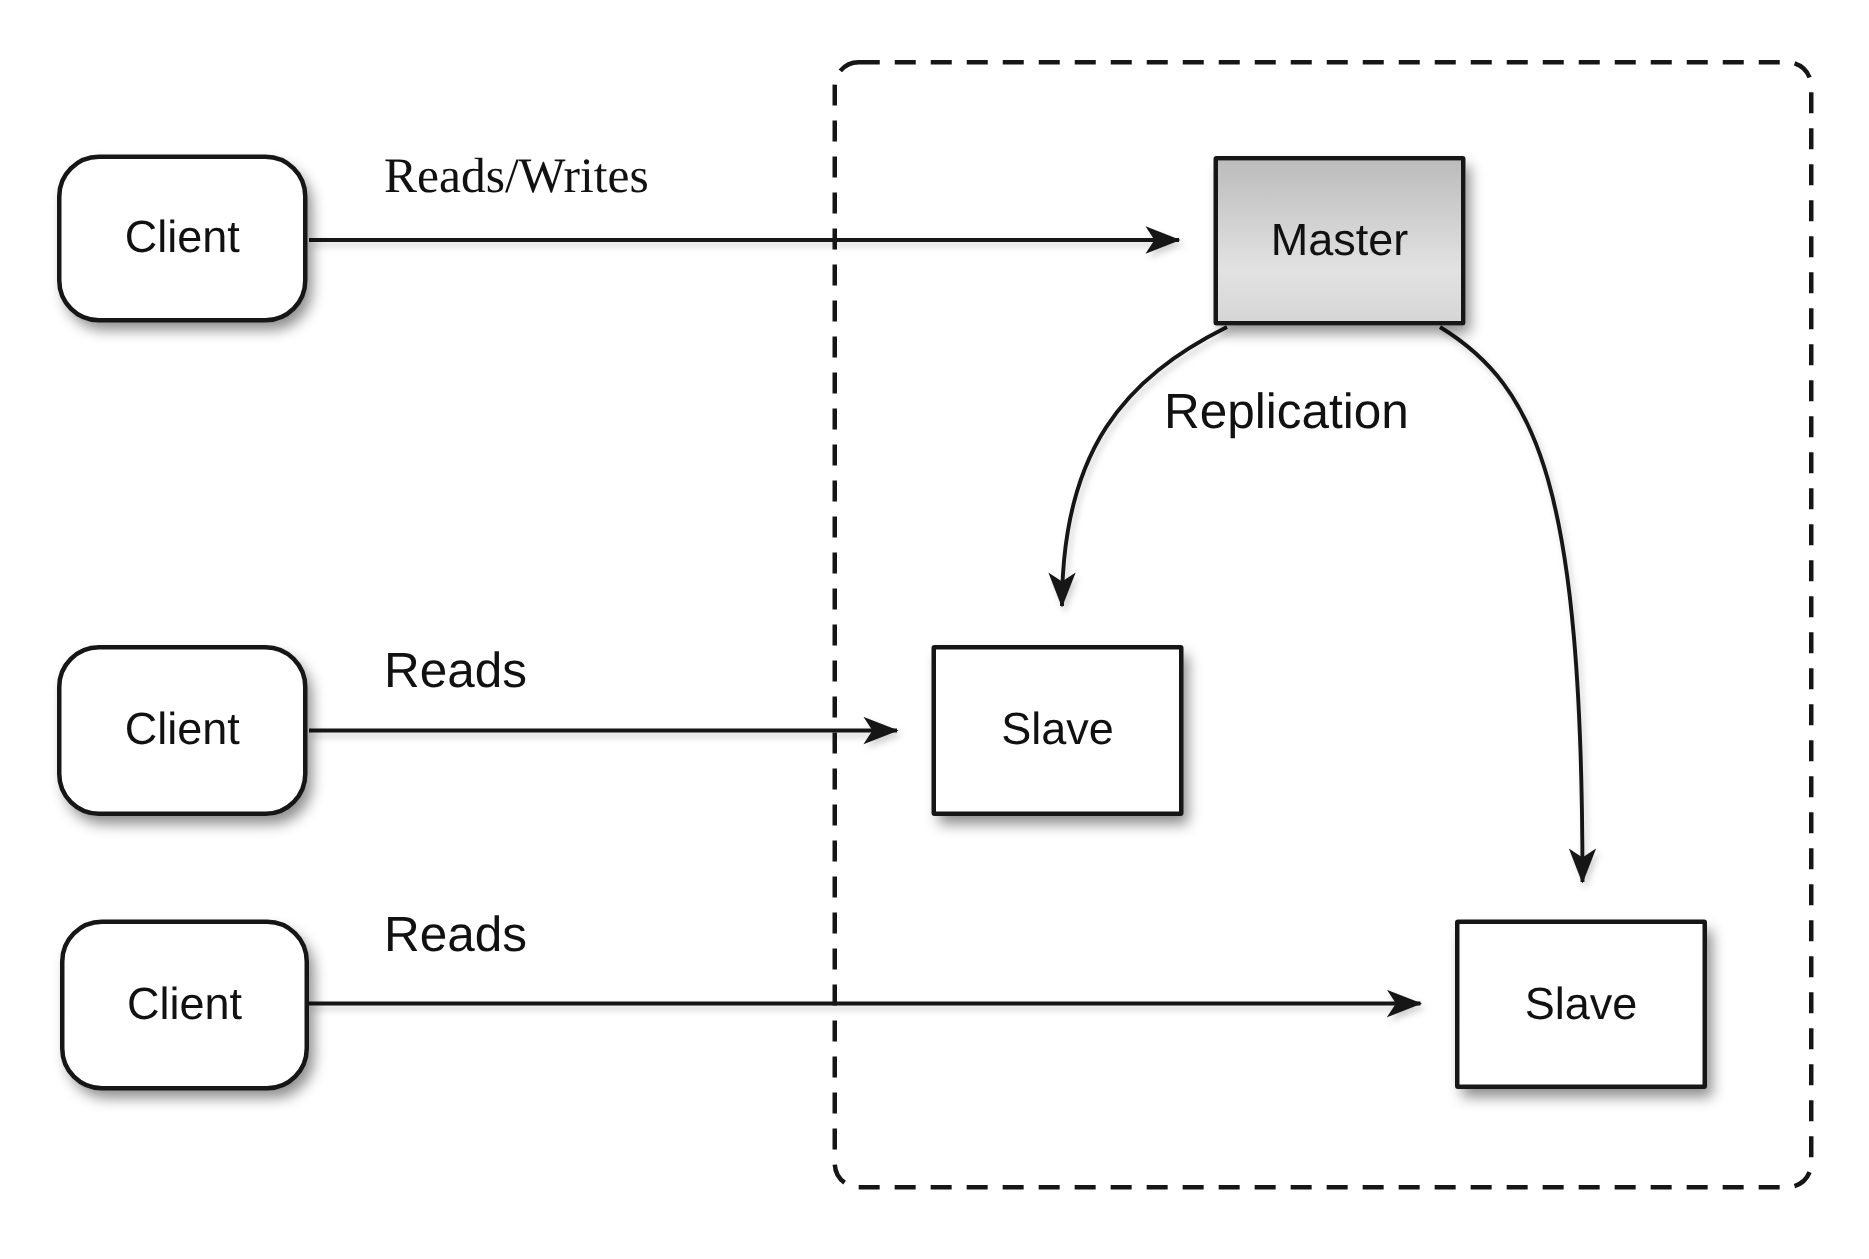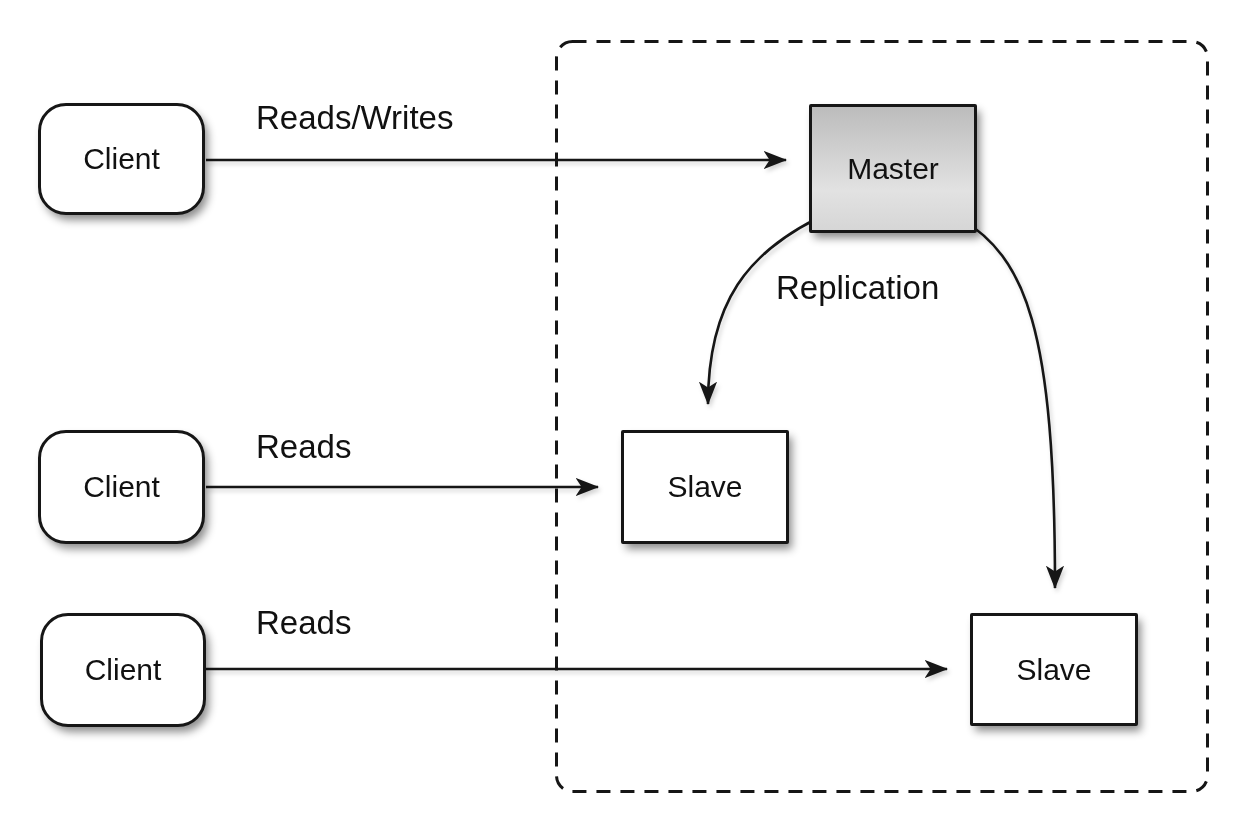--- a/index.html
+++ b/index.html
@@ -69,34 +69,34 @@
   }
   .node.master {
     background: linear-gradient(180deg,
       var(--master-grad-top) 0%,
       var(--master-grad-mid) 68%,
       var(--master-grad-bottom) 100%);
   }
   #client1 { left: 38px;  top: 103px; width: 167px; height: 112px; }
   #client2 { left: 38px;  top: 430px; width: 167px; height: 114px; }
   #client3 { left: 40px;  top: 613px; width: 166px; height: 114px; }
-  #master  { left: 809px; top: 104px; width: 168px; height: 129px; }
+  #master  { left: 809px; top: 104px; width: 168px; height: 113px; }
   #slave1  { left: 621px; top: 430px; width: 168px; height: 114px; }
   #slave2  { left: 970px; top: 613px; width: 168px; height: 113px; }
   .edge-label {
     position: absolute;
     font-size: 33px;
     line-height: 1.1;
     color: var(--text);
     white-space: nowrap;
   }
-  #label-reads-writes { left: 256px; top: 100px; }
+  #label-reads-writes { left: 256px; top: 100px; font-family: Liberation Serif, serif; }
   #label-reads-2      { left: 256px; top: 429px; }
   #label-reads-3      { left: 256px; top: 605px; }
-  #label-replication  { left: 776px; top: 270px; }
+  #label-replication  { left: 776px; top: 256px; }
 </style>
 </head>
 <body>
 
 <div class="canvas">
 
   <svg class="wires" viewBox="0 0 1246 839">
     <defs>
       <marker id="arrowhead" markerWidth="10" markerHeight="8" refX="8.6" refY="3.5" orient="auto" markerUnits="strokeWidth">
         <path d="M0,0 L9,3.5 L0,7 L2.3,3.5 Z" class="arrowhead-glyph"></path>

